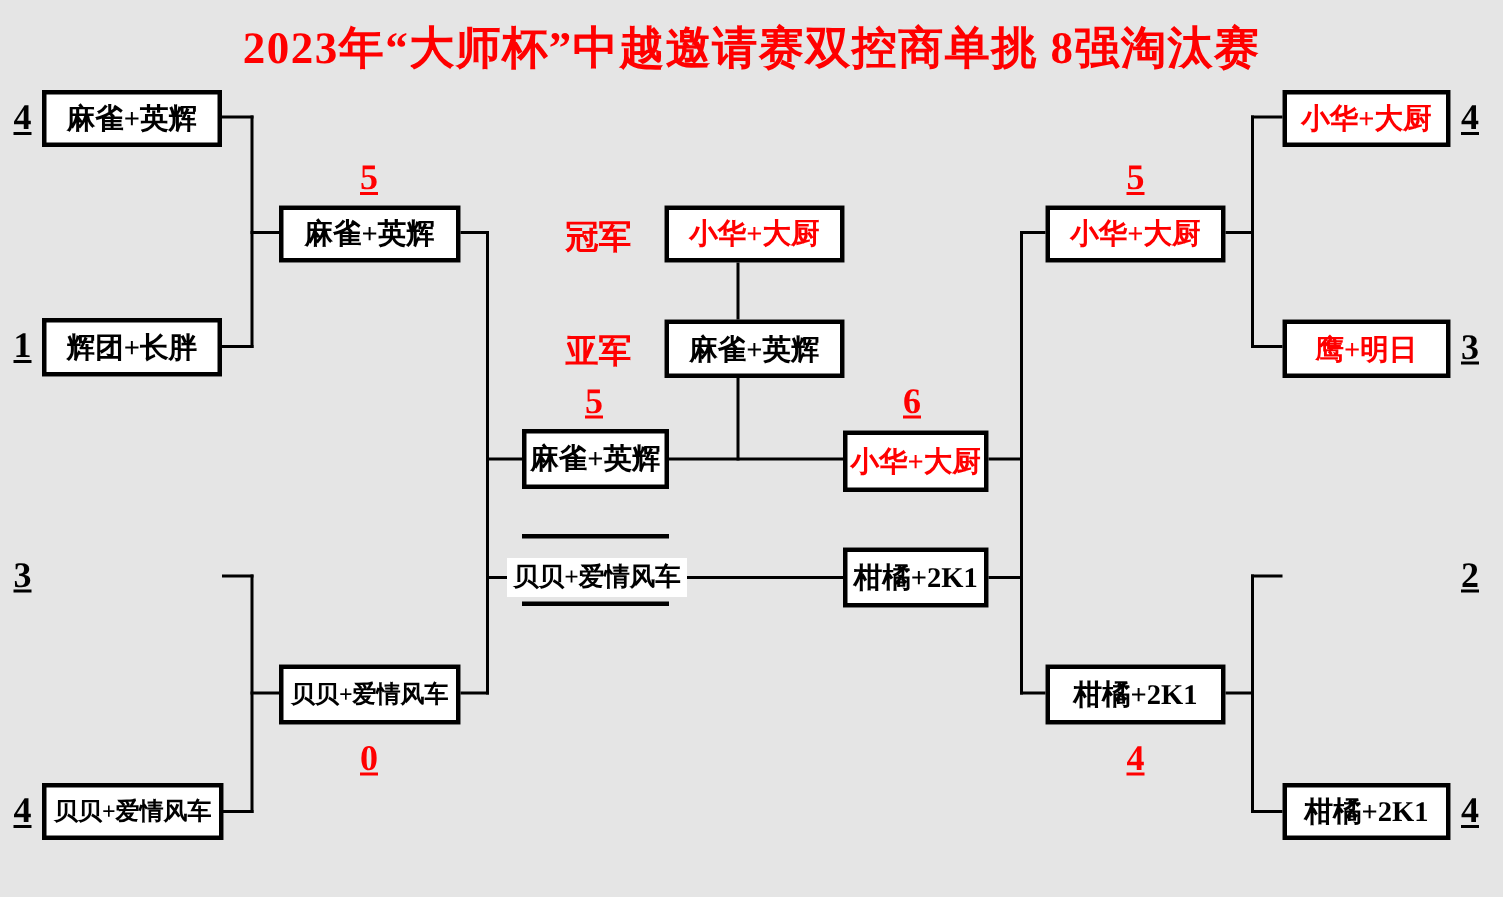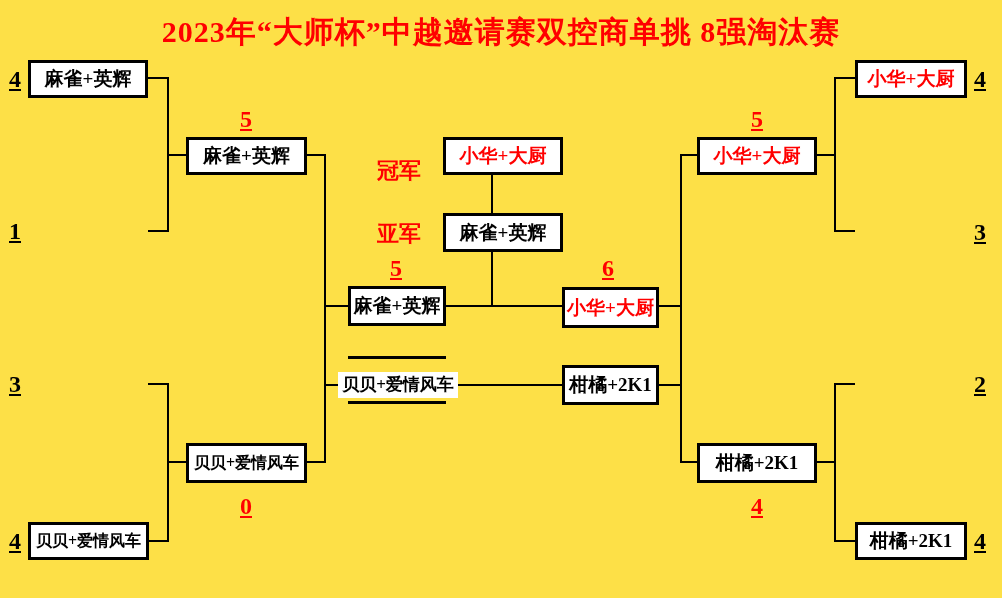--- a/index.html
+++ b/index.html
@@ -1,17 +1,17 @@
 <!DOCTYPE html>
 <html><head>
 <meta charset="utf-8">
 <style>
   html,body { margin:0; padding:0; background:#ffffff; }
   .stage {
-    position:relative; width:1002px; height:598px; background:#fde047;
+    position:relative; width:1002px; height:598px; background:#e5e5e5;
     font-family:"Liberation Serif","DejaVu Serif",serif; overflow:hidden;
   }
   .title {
     position:absolute; left:0; top:12px; width:1002px; text-align:center;
     font-size:30px; font-weight:bold; color:#ff0000; letter-spacing:1px;
     white-space:nowrap;
   }
   .box {
     position:absolute; box-sizing:border-box; border:3px solid #000000; background:#ffffff;
     display:flex; align-items:center; justify-content:center;
@@ -37,34 +37,35 @@
 </head>
 <body>
 
 <div class="stage">
 
   <div class="title">2023年“大师杯”中越邀请赛双控商单挑 8强淘汰赛</div>
 
   <div class="box" style="left: 28px; top: 60px; width: 120px; height: 38px; color: rgb(0, 0, 0);">麻雀+英辉</div>
   <div class="score" style="left:3px; top:66px;">4</div>
 
+  <div class="box" style="left: 28px; top: 212px; width: 120px; height: 39px; color: rgb(0, 0, 0);">辉团+长胖</div>
   <div class="score" style="left:3px; top:218px;">1</div>
 
   <div class="score" style="left:3px; top:371px;">3</div>
 
   <div class="box small" style="left: 28px; top: 522px; width: 121px; height: 38px; color: rgb(0, 0, 0);">贝贝+爱情风车</div>
   <div class="score" style="left:3px; top:528px;">4</div>
 
   <div class="score" style="left: 234px; top: 106px; color: rgb(255, 0, 0);">5</div>
   <div class="box" style="left: 186px; top: 137px; width: 121px; height: 38px; color: rgb(0, 0, 0);">麻雀+英辉</div>
 
   <div class="box small" style="left: 186px; top: 443px; width: 121px; height: 40px; color: rgb(0, 0, 0);">贝贝+爱情风车</div>
   <div class="score" style="left: 234px; top: 493px; color: rgb(255, 0, 0);">0</div>
 
-  <div class="rlabel" style="left:370px; top:158px;">冠军</div>
+  <div class="rlabel" style="left:370px; top:145px;">冠军</div>
   <div class="box" style="left: 443px; top: 137px; width: 120px; height: 38px; color: rgb(255, 0, 0);">小华+大厨</div>
 
   <div class="rlabel" style="left:370px; top:221px;">亚军</div>
   <div class="box" style="left: 443px; top: 213px; width: 120px; height: 39px; color: rgb(0, 0, 0);">麻雀+英辉</div>
 
   <div class="score" style="left: 384px; top: 255px; color: rgb(255, 0, 0);">5</div>
   <div class="box" style="left: 348px; top: 286px; width: 98px; height: 40px; color: rgb(0, 0, 0);">麻雀+英辉</div>
 
   <div class="score" style="left: 596px; top: 255px; color: rgb(255, 0, 0);">6</div>
   <div class="box" style="left: 562px; top: 287px; width: 97px; height: 41px; color: rgb(255, 0, 0);">小华+大厨</div>
@@ -77,20 +78,21 @@
 
   <div class="score" style="left: 745px; top: 106px; color: rgb(255, 0, 0);">5</div>
   <div class="box" style="left: 697px; top: 137px; width: 120px; height: 38px; color: rgb(255, 0, 0);">小华+大厨</div>
 
   <div class="box" style="left: 697px; top: 443px; width: 120px; height: 40px; color: rgb(0, 0, 0);">柑橘+2K1</div>
   <div class="score" style="left: 745px; top: 493px; color: rgb(255, 0, 0);">4</div>
 
   <div class="box" style="left: 855px; top: 60px; width: 112px; height: 38px; color: rgb(255, 0, 0);">小华+大厨</div>
   <div class="score" style="left:968px; top:66px;">4</div>
 
+  <div class="box" style="left: 855px; top: 213px; width: 112px; height: 39px; color: rgb(255, 0, 0);">鹰+明日</div>
   <div class="score" style="left:968px; top:219px;">3</div>
 
   <div class="score" style="left:968px; top:371px;">2</div>
 
   <div class="box" style="left: 855px; top: 522px; width: 112px; height: 38px; color: rgb(0, 0, 0);">柑橘+2K1</div>
   <div class="score" style="left:968px; top:528px;">4</div>
 
   <div class="ln" style="left:148px; top:77px;  width:21px; height:2px;"></div>
   <div class="ln" style="left:148px; top:230px; width:21px; height:2px;"></div>
   <div class="ln" style="left:167px; top:77px;  width:2px;  height:155px;"></div>

